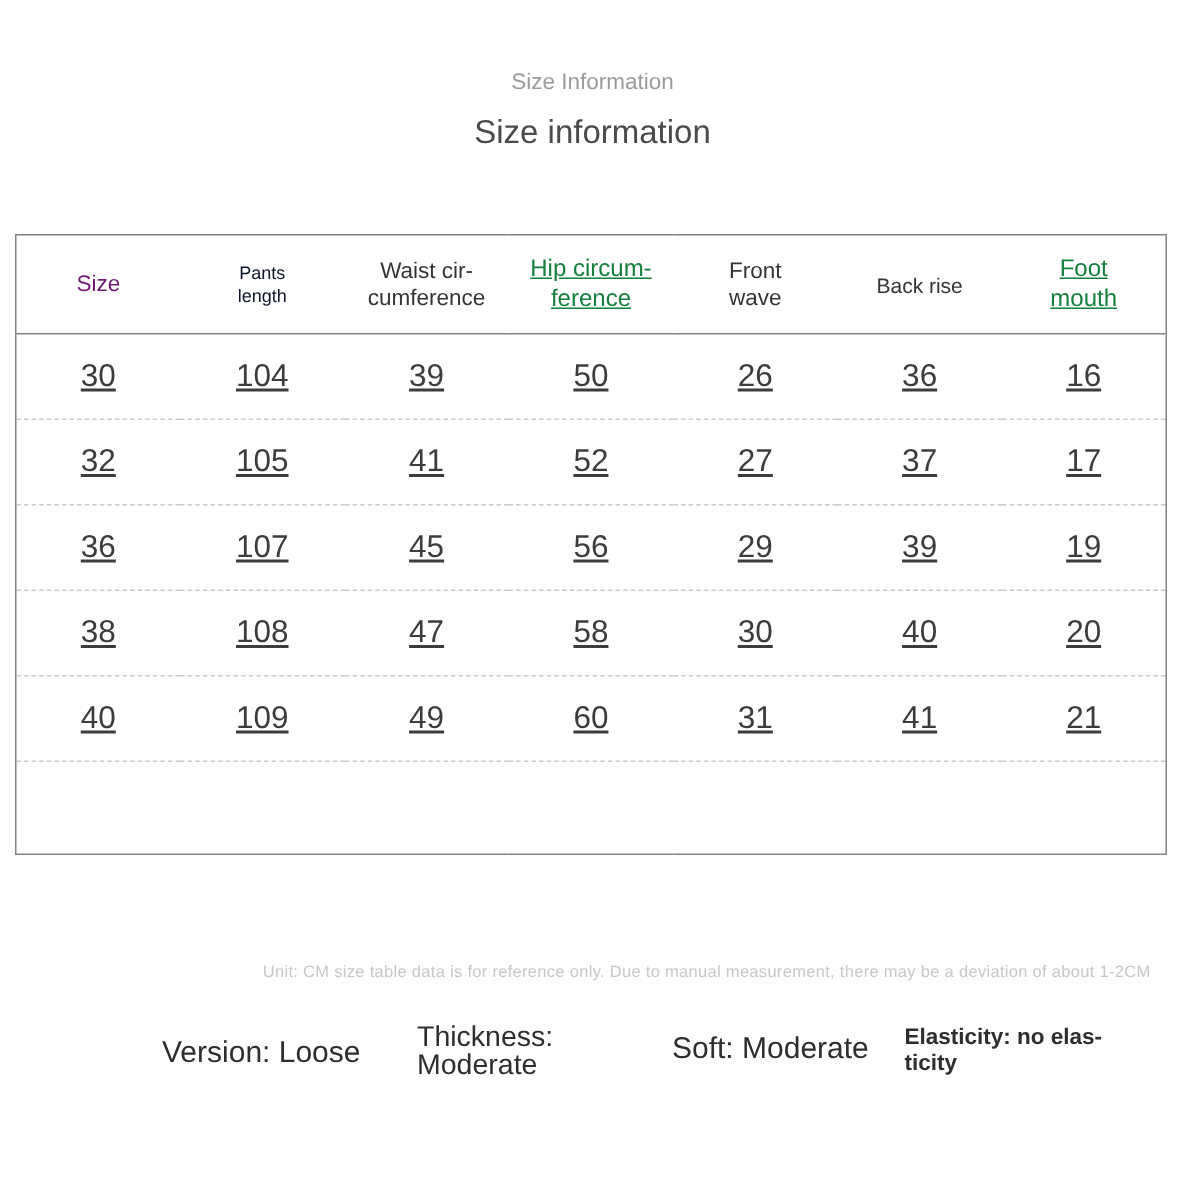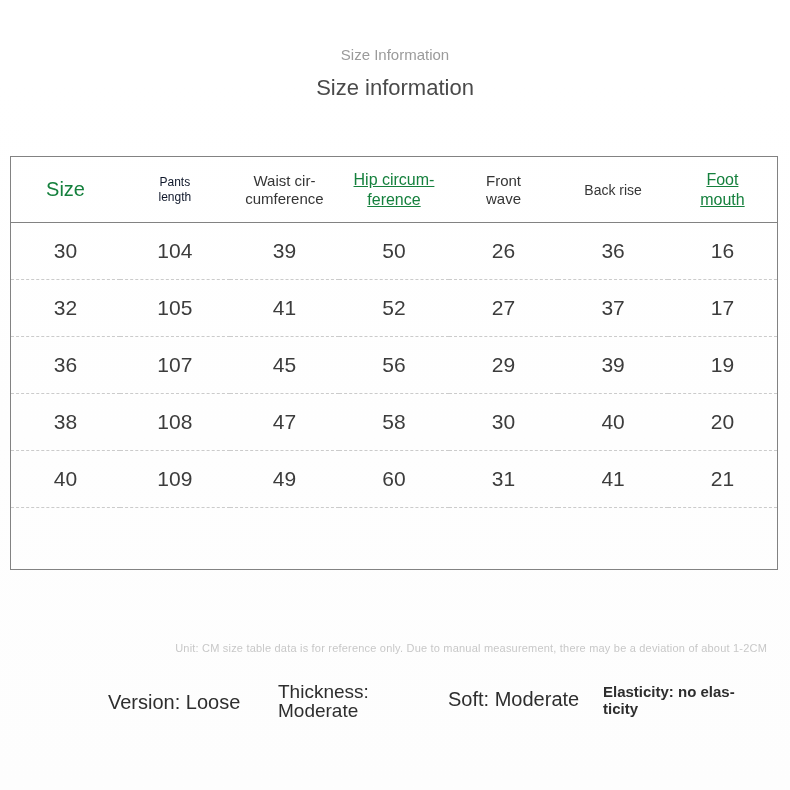--- a/index.html
+++ b/index.html
@@ -35,32 +35,33 @@
 
   thead th {
     height: 65px;
     border-bottom: 1px solid #828282;
     font-weight: normal;
     vertical-align: middle;
     text-align: center;
   }
   thead th span { display: block; }
 
-  th.h-size  { font-size: 20px; color: #15803d; }
+  th.h-size  { font-size: 15px; color: #701a75; }
   th.h-sm    { font-size: 12px; color: #0f172a; line-height: 1.2; }
   th.h-md    { font-size: 15px; color: #353535; line-height: 1.2; }
   th.h-back  { font-size: 14px; color: #353535; text-align: center; }
   th.h-light { font-size: 16px; color: #15803d; line-height: 1.25; text-decoration: underline; }
 
   tbody td {
     height: 56px;
     text-align: center;
     vertical-align: middle;
     font-size: 21px;
     color: #3c3c3c;
+    text-decoration: underline;
   }
   tbody tr.data-row + tr td { border-top: 1px dashed #cbcbcb; }
   tbody tr.empty-row td { height: 61px; }
 
   .note {
     position: absolute; top: 642px; right: 23px;
     font-size: 11px; color: #c8c8c8;
     letter-spacing: 0.2px;
     white-space: nowrap;
   }

